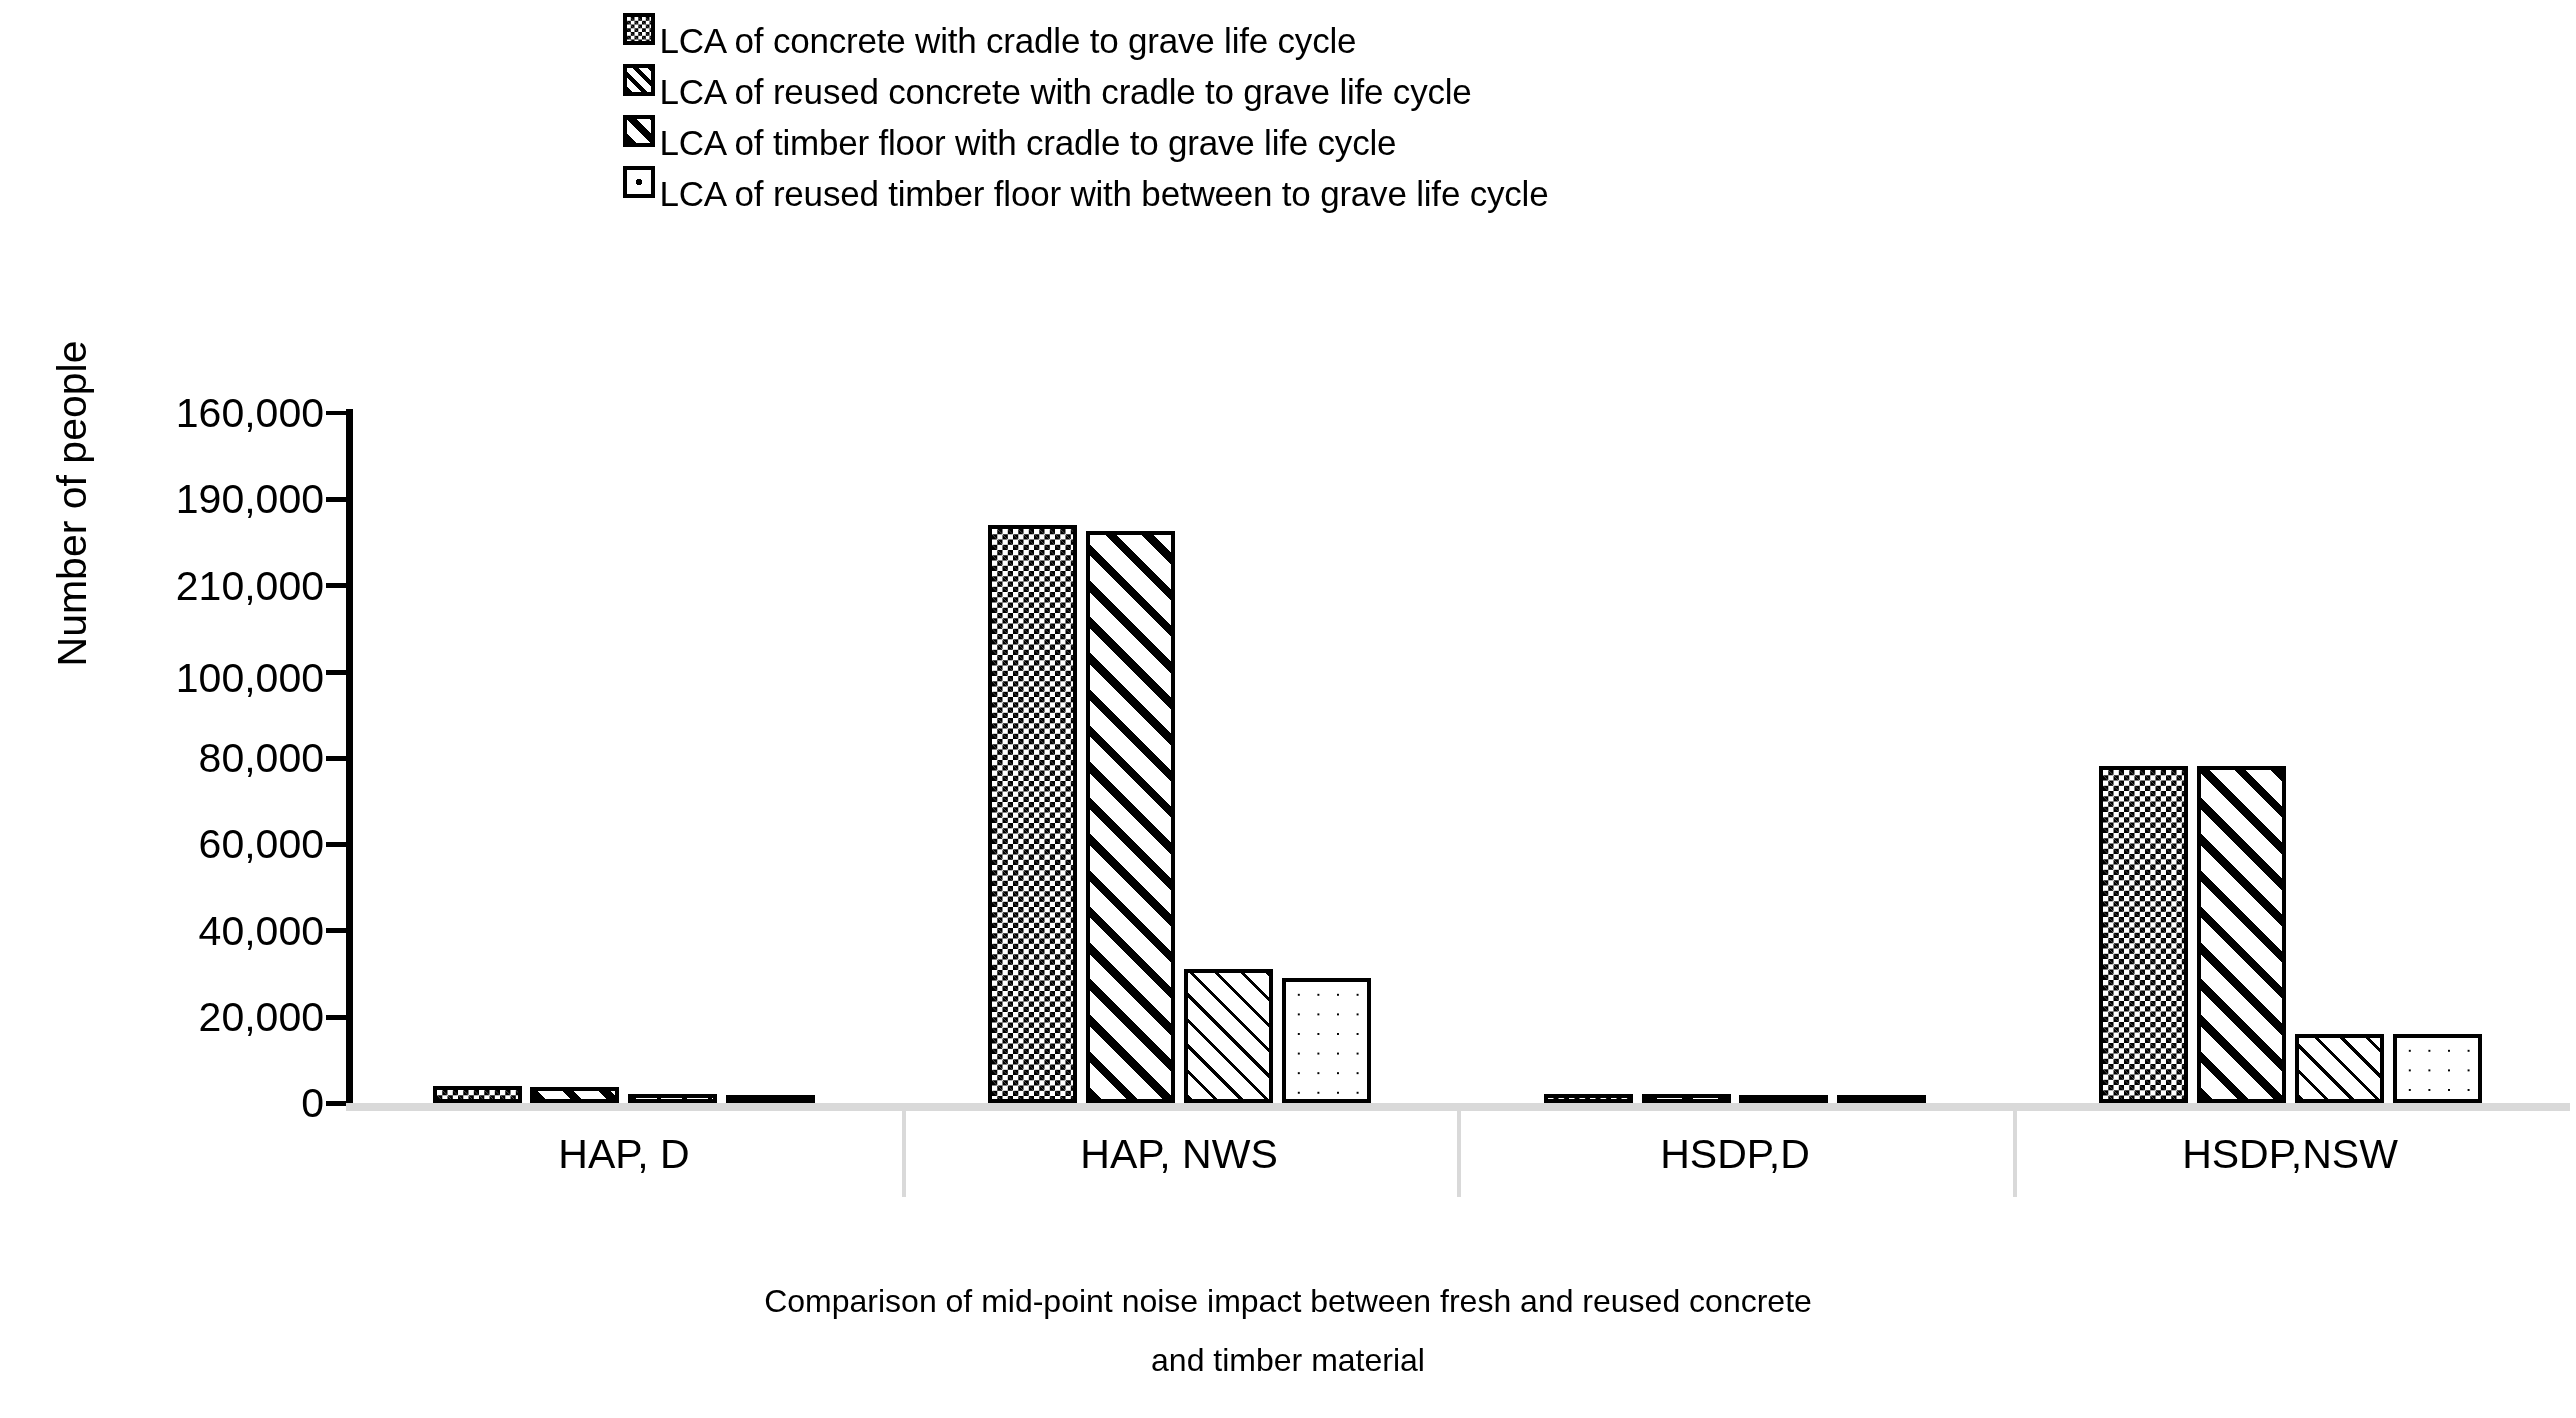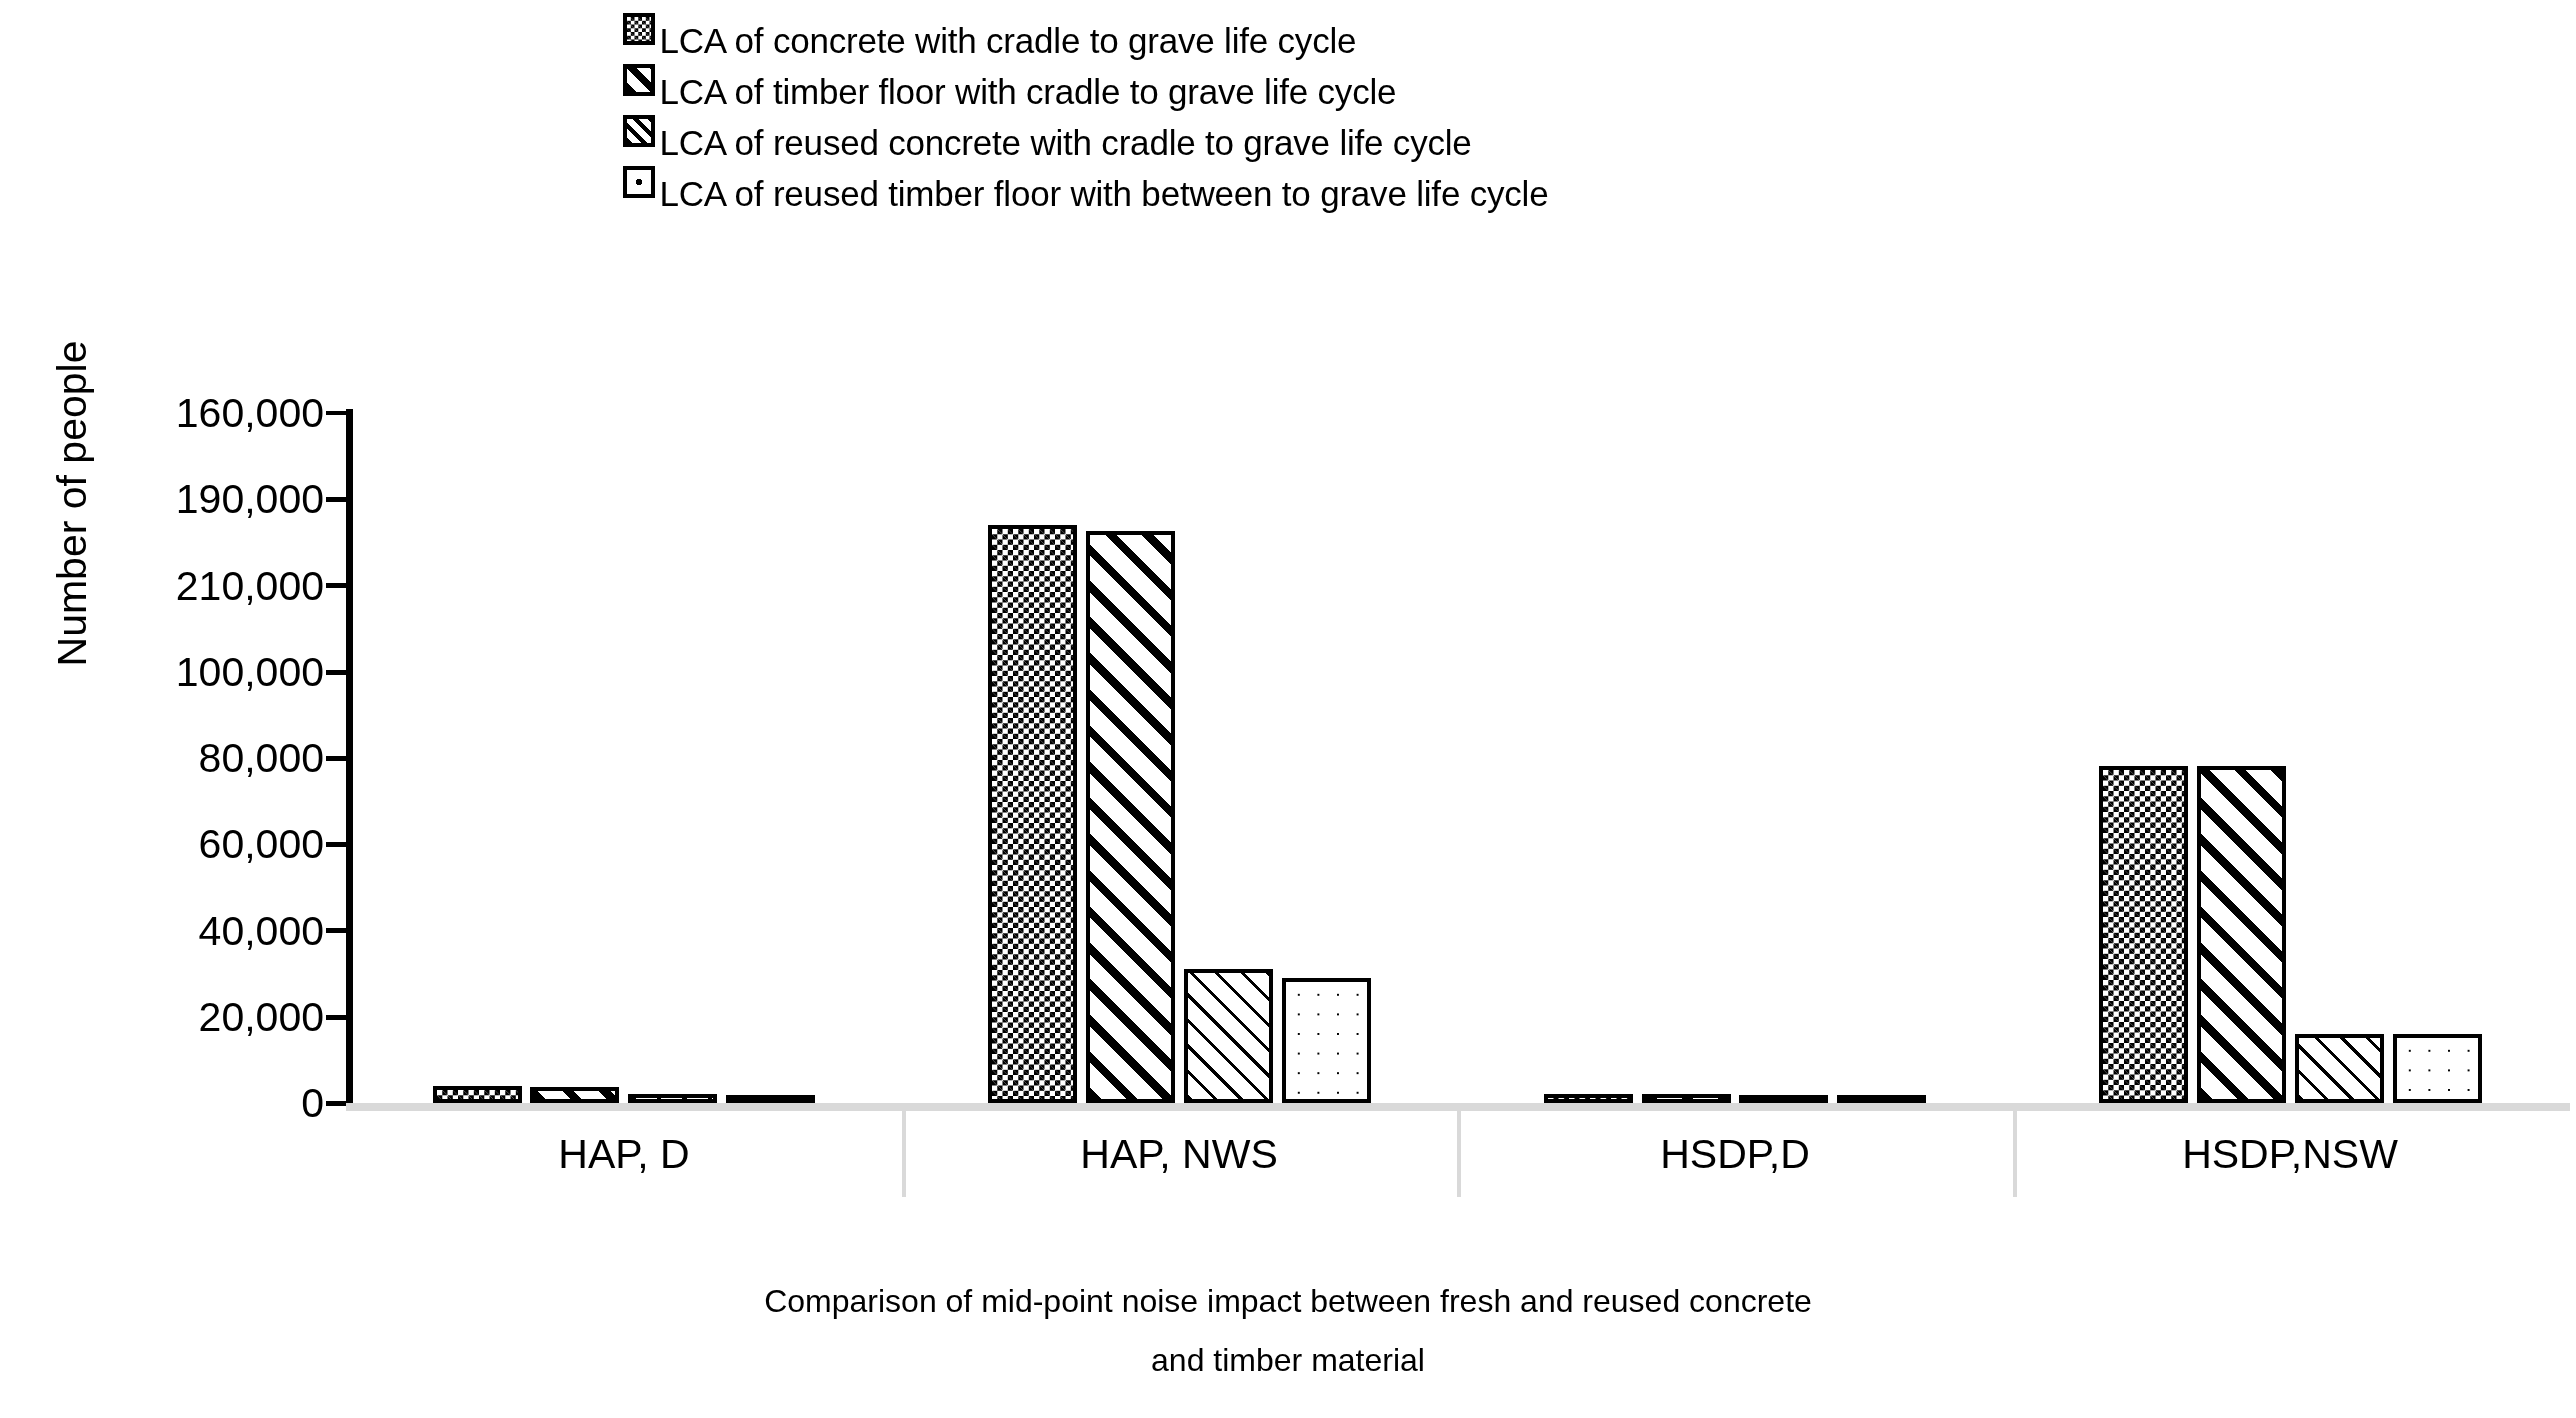--- a/index.html
+++ b/index.html
@@ -178,40 +178,40 @@
 </style>
 </head>
 <body>
 
 <div id="legend">
     <div class="legend-row">
       <span class="legend-swatch pat-checker"></span>
       <span class="legend-label">LCA of concrete with cradle to grave life cycle</span>
     </div>
     <div class="legend-row">
+      <span class="legend-swatch pat-diag-thin"></span>
+      <span class="legend-label">LCA of reused concrete with cradle to grave life cycle</span>
+    </div>
+    <div class="legend-row">
       <span class="legend-swatch pat-diag-wide"></span>
       <span class="legend-label">LCA of timber floor with cradle to grave life cycle</span>
-    </div>
-    <div class="legend-row">
-      <span class="legend-swatch pat-diag-thin"></span>
-      <span class="legend-label">LCA of reused concrete with cradle to grave life cycle</span>
     </div>
     <div class="legend-row">
       <span class="legend-swatch pat-dots"></span>
       <span class="legend-label">LCA of reused timber floor with between to grave life cycle</span>
     </div>
   </div>
 
 <div id="ylabel">Number of people</div>
 
 <div id="ylabels">
     <div class="ylab" style="top: 0px;">160,000</div>
     <div class="ylab" style="top: 86px;">190,000</div>
     <div class="ylab" style="top: 173px;">210,000</div>
-    <div class="ylab" style="top: 259px;">100,000</div>
+    <div class="ylab" style="top: 265px;">100,000</div>
     <div class="ylab" style="top: 345px;">80,000</div>
     <div class="ylab" style="top: 431px;">60,000</div>
     <div class="ylab" style="top: 518px; text-align: center;">40,000</div>
     <div class="ylab" style="top: 604px;">20,000</div>
     <div class="ylab" style="top: 690px;">0</div>
   </div>
 
 <div id="plot">
   <div id="axis-line"></div>
 <div class="ytick-mark" style="top: -2.3px;"></div>

